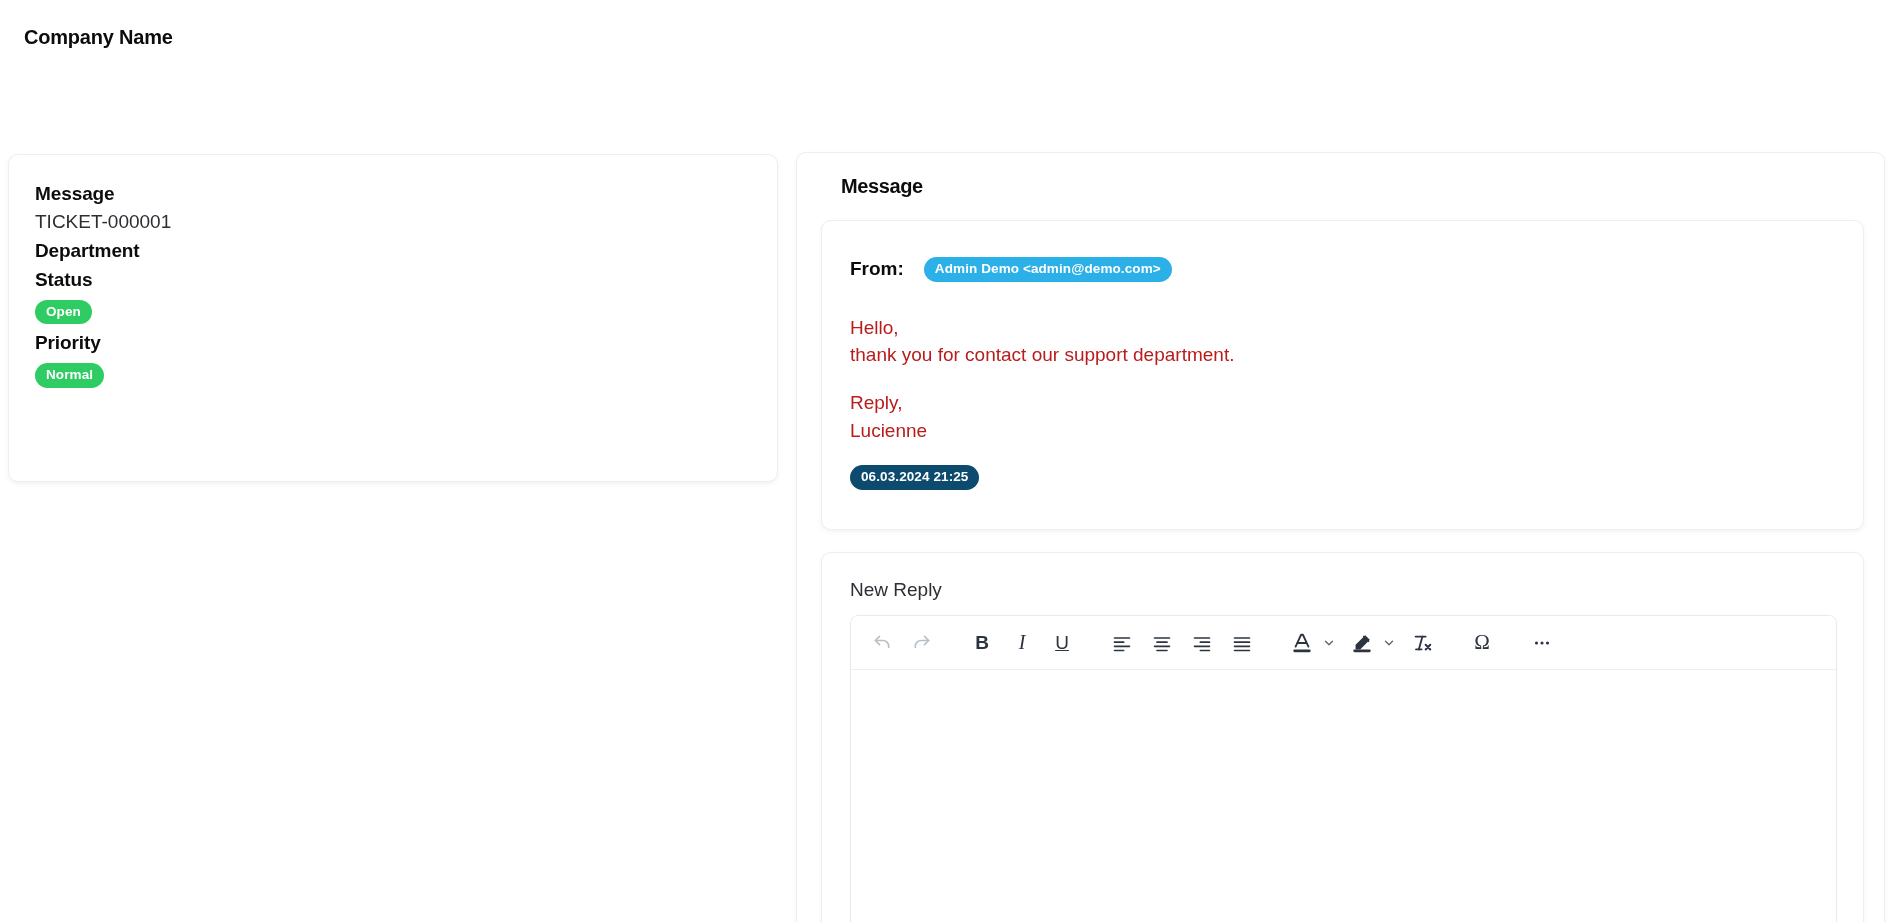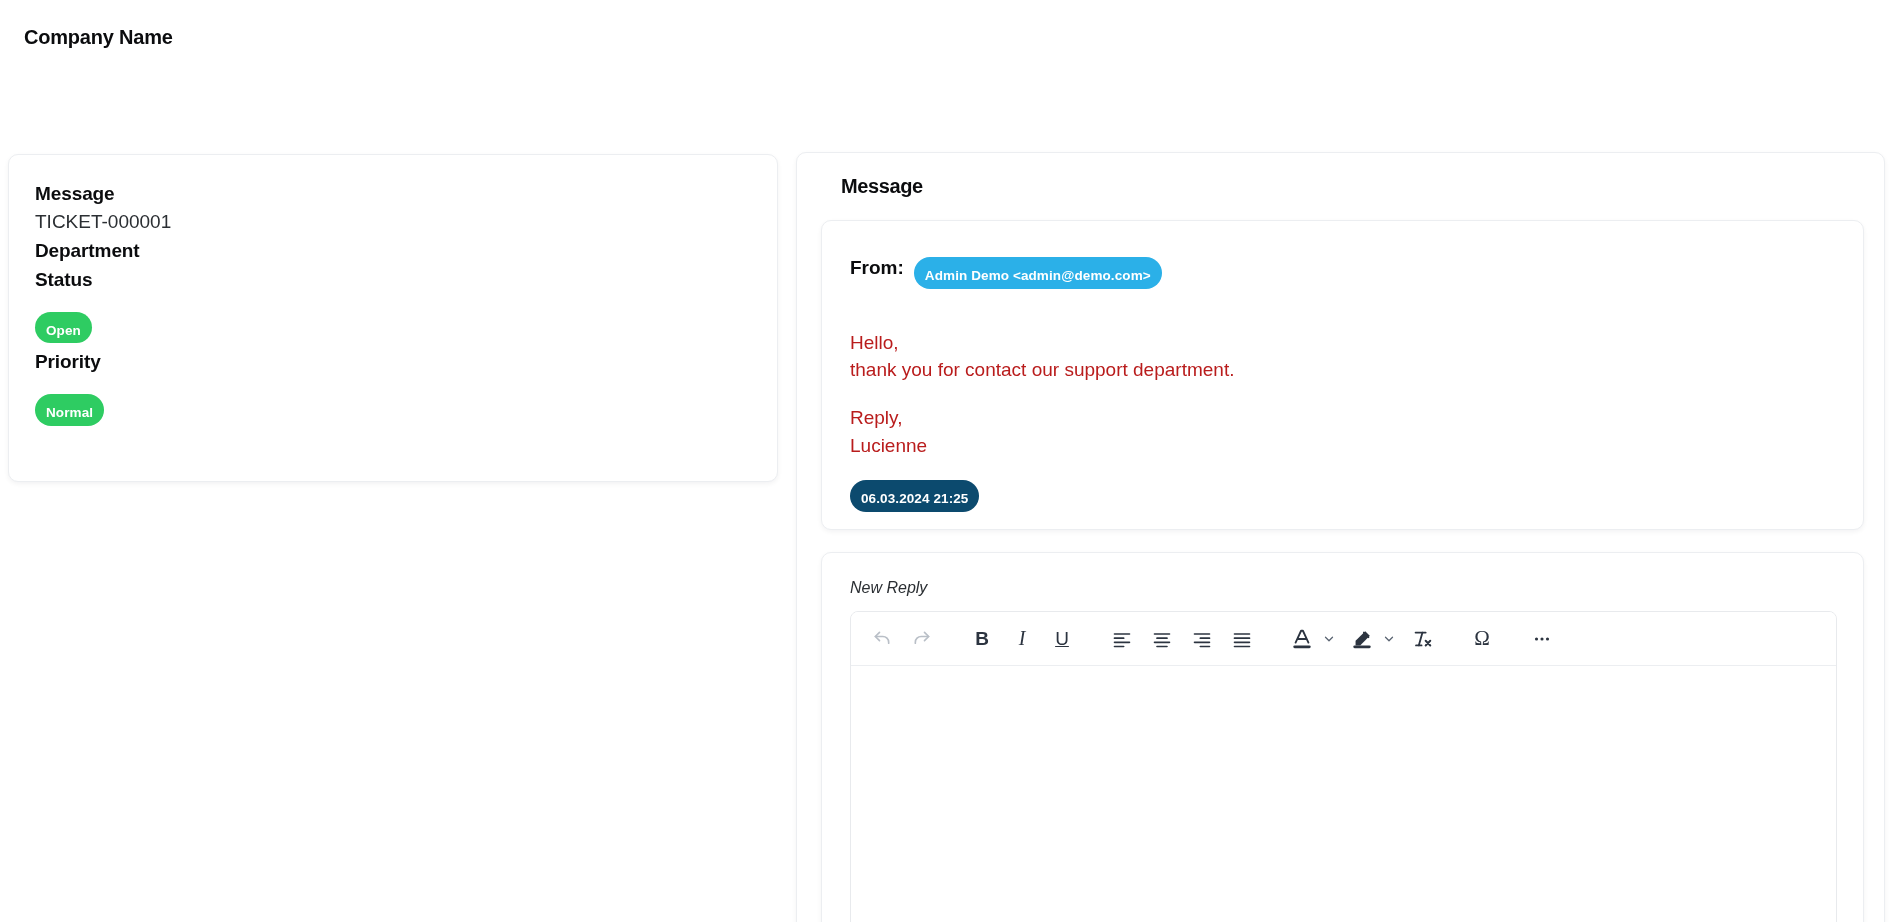--- a/index.html
+++ b/index.html
@@ -40,29 +40,29 @@
     line-height: 1.42; letter-spacing: -0.1px;
   }
   .field-value {
     font-size: 19px; font-weight: 400; color: #2b2f33;
     line-height: 1.46;
   }
 
   .badge {
     display: inline-block;
     font-size: 13.5px; font-weight: 700; color: #ffffff;
-    padding: 12px 11px 6px 11px;
+    padding: 5px 11px 6px 11px;
     border-radius: 999px;
     line-height: 1;
     letter-spacing: 0.1px;
   }
   .badge-green { background: #2ecc62; }
   .badge-blue  { background: #2bb0e8; }
   .badge-slate { background: #0c4a6e; }
-  .badge-wrap { margin-top: 18px; margin-bottom: 6px; }
+  .badge-wrap { margin-top: 6px; margin-bottom: 6px; }
 
   
   .message-panel {
     position: absolute; left: 796px; top: 152px;
     width: 1089px; height: 900px;
     background: #ffffff;
     border: 1px solid #eceef1;
     border-radius: 10px;
     box-shadow: 0 2px 5px rgba(16,24,40,0.055);
     padding: 22px 24px 0 24px;
@@ -74,43 +74,43 @@
 
   .message-card {
     width: 1043px; height: 310px;
     background: #ffffff;
     border: 1px solid #eceef1;
     border-radius: 10px;
     box-shadow: 0 2px 5px rgba(16,24,40,0.05);
     padding: 36px 28px 20px 28px;
   }
   .from-row {
-    display: flex; gap: 10px;
-    margin-bottom: 40px;
+    display: flex; align-items: center; gap: 20px;
+    margin-bottom: 32px;
   }
   .from-label { font-size: 19px; font-weight: 700; color: #0b0c0e; }
   .msg-body {
     font-size: 19px; color: #b91c1c; line-height: 1.47;
   }
   .msg-body p { margin: 0 0 20px 0; }
   .msg-time { margin-top: 4px; }
 
   
   .reply-card {
     position: relative;
     margin-top: 22px;
     width: 1043px; height: 420px;
     background: #ffffff;
     border: 1px solid #eceef1;
     border-radius: 10px;
     box-shadow: 0 2px 5px rgba(16,24,40,0.05);
     padding: 26px 28px 0 28px;
   }
   .reply-label {
-    font-size: 16px; color: #2b2f33; margin-bottom: 14px; font-style: italic;
+    font-size: 19px; color: #2b2f33; margin-bottom: 14px;
   }
   .editor {
     width: 987px;
     border: 1px solid #e8eaed;
     border-radius: 8px;
     overflow: hidden;
     background: #fff;
   }
   .editor-toolbar {
     height: 54px;

